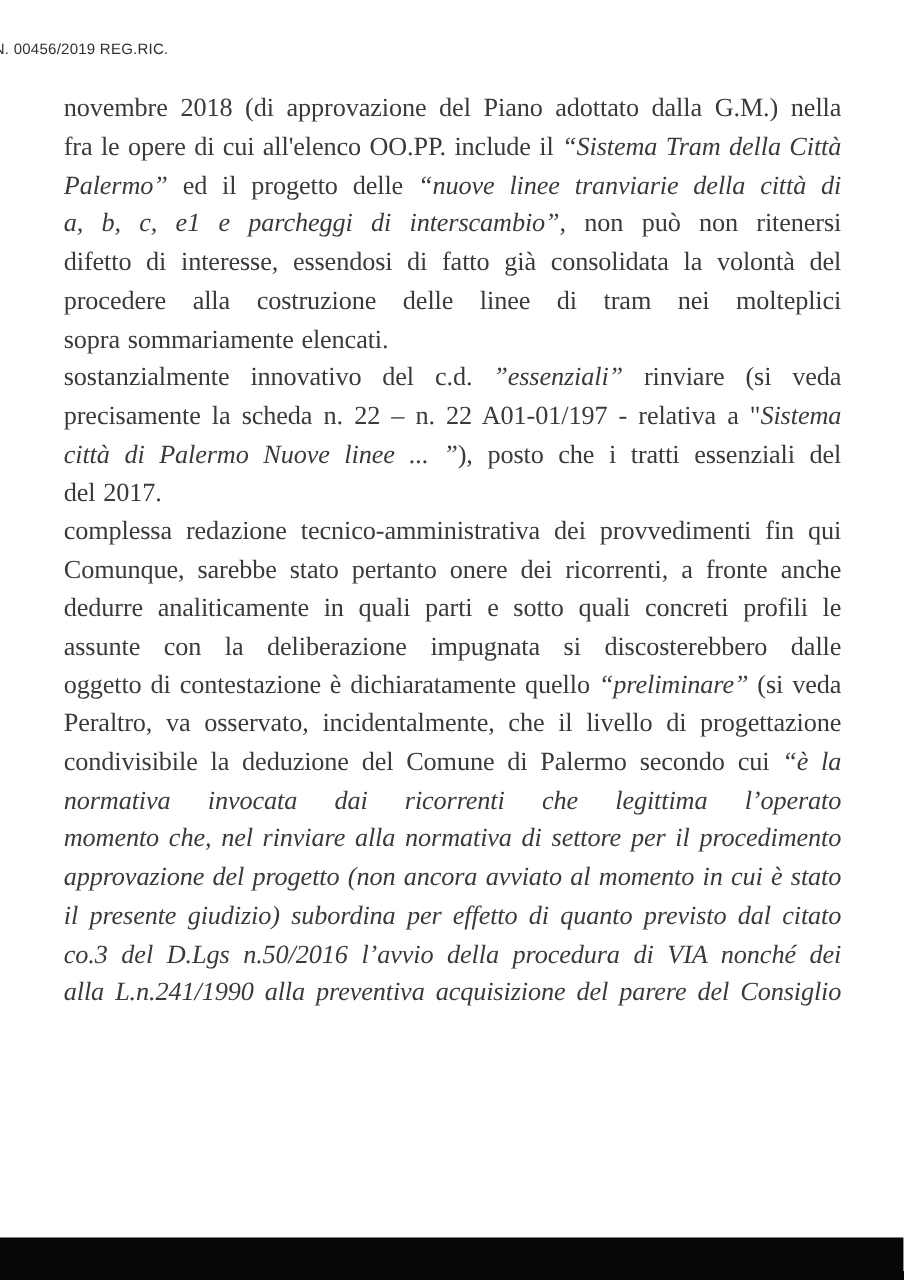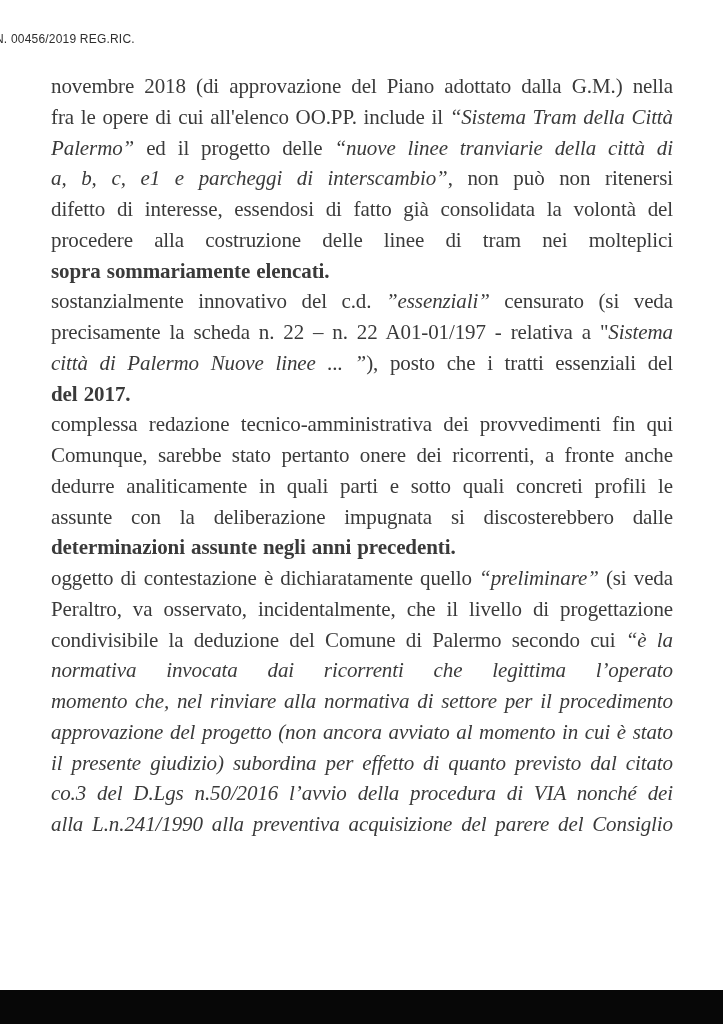--- a/index.html
+++ b/index.html
@@ -54,21 +54,20 @@
   
   .line:not(.last)::after {
     content: "";
     display: inline-block;
     width: 100%;
     height: 0;
   }
   .line.last {
     text-align: left;
     text-align-last: left;
-    font-weight: bold;
   }
   .it { font-style: italic; }
   .rm { font-style: normal; }
   .scan-bar {
     position: absolute;
     left: 0;
     bottom: 0;
     width: 723px;
     height: 34px;
     background: var(--scan_bar);
@@ -84,31 +83,30 @@
       <div class="para">
         <div class="line"><span class="rm">novembre 2018 (di approvazione del Piano adottato dalla G.M.) nella parte in cui</span></div>
         <div class="line"><span class="rm">fra le opere di cui all'elenco OO.PP. include il </span><span class="it">“Sistema Tram della Città di</span></div>
         <div class="line"><span class="it">Palermo”</span><span class="rm"> ed il progetto delle </span><span class="it">“nuove linee tranviarie della città di Palermo – tratte</span></div>
         <div class="line"><span class="it">a, b, c, e1 e parcheggi di interscambio”</span><span class="rm">, non può non ritenersi inammissibile per</span></div>
         <div class="line"><span class="rm">difetto di interesse, essendosi di fatto già consolidata la volontà del Comune di</span></div>
         <div class="line"><span class="rm">procedere alla costruzione delle linee di tram nei molteplici provvedimenti ed atti</span></div>
         <div class="line last"><span class="rm">sopra sommariamente elencati.</span></div>
       </div>
       <div class="para">
-        <div class="line"><span class="rm">sostanzialmente innovativo del c.d. </span><span class="it">”essenziali”</span><span class="rm"> censurato (si veda</span></div>
+        <div class="line"><span class="rm">sostanzialmente innovativo del c.d. </span><span class="it">”essenziali”</span><span class="rm"> rinviare (si veda</span></div>
         <div class="line"><span class="rm">precisamente la scheda n. 22 – n. 22 A01-01/197 - relativa a "</span><span class="it">Sistema tram della</span></div>
         <div class="line"><span class="it">città di Palermo Nuove linee ... ”</span><span class="rm">), posto che i tratti essenziali del progettato</span></div>
         <div class="line last"><span class="rm">del 2017.</span></div>
       </div>
       <div class="para">
         <div class="line"><span class="rm">complessa redazione tecnico-amministrativa dei provvedimenti fin qui ricordati,</span></div>
         <div class="line"><span class="rm">Comunque, sarebbe stato pertanto onere dei ricorrenti, a fronte anche della</span></div>
         <div class="line"><span class="rm">dedurre analiticamente in quali parti e sotto quali concreti profili le determinazioni</span></div>
         <div class="line"><span class="rm">assunte con la deliberazione impugnata si discosterebbero dalle inoppugnabili</span></div>
-        <div class="line last"><span class="rm">determinazioni assunte negli anni precedenti.</span></div>
       </div>
       <div class="para">
         <div class="line"><span class="rm">oggetto di contestazione è dichiaratamente quello </span><span class="it">“preliminare”</span><span class="rm"> (si veda la delib.</span></div>
         <div class="line"><span class="rm">Peraltro, va osservato, incidentalmente, che il livello di progettazione delle opere</span></div>
         <div class="line"><span class="rm">condivisibile la deduzione del Comune di Palermo secondo cui </span><span class="it">“è la stessa</span></div>
         <div class="line"><span class="it">normativa invocata dai ricorrenti che legittima l’operato dell’Amministrazione dal</span></div>
         <div class="line"><span class="it">momento che, nel rinviare alla normativa di settore per il procedimento di</span></div>
         <div class="line"><span class="it">approvazione del progetto (non ancora avviato al momento in cui è stato introdotto</span></div>
         <div class="line"><span class="it">il presente giudizio) subordina per effetto di quanto previsto dal citato art. 215</span></div>
         <div class="line"><span class="it">co.3 del D.Lgs n.50/2016 l’avvio della procedura di VIA nonché dei pareri di cui</span></div>

